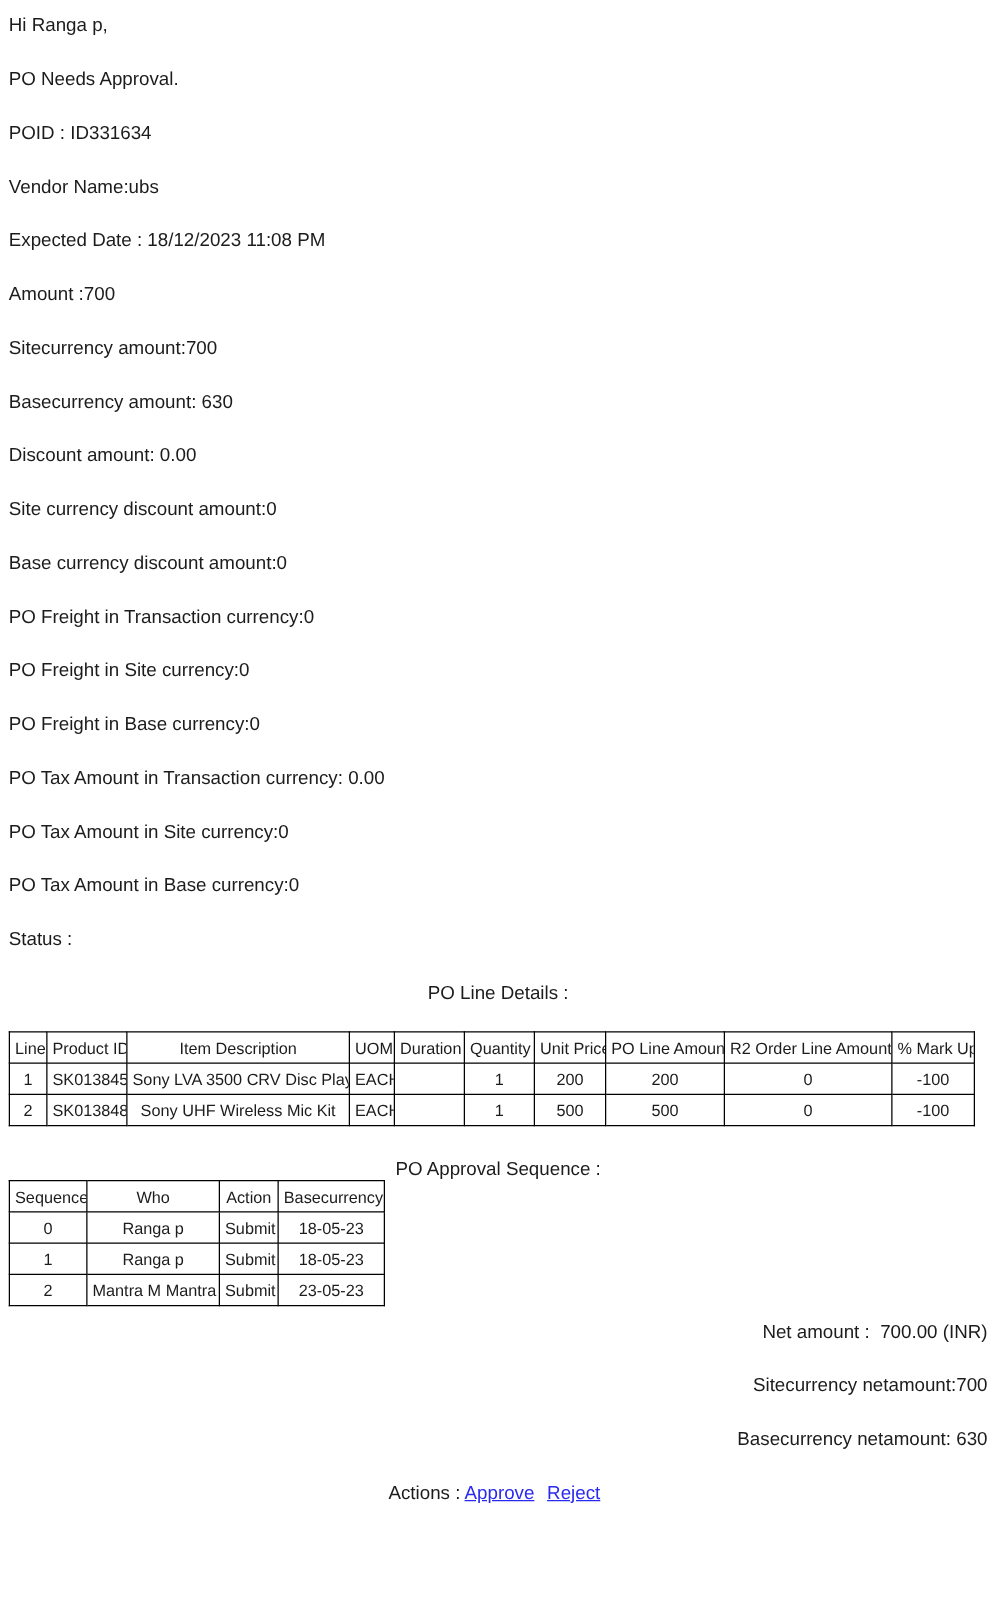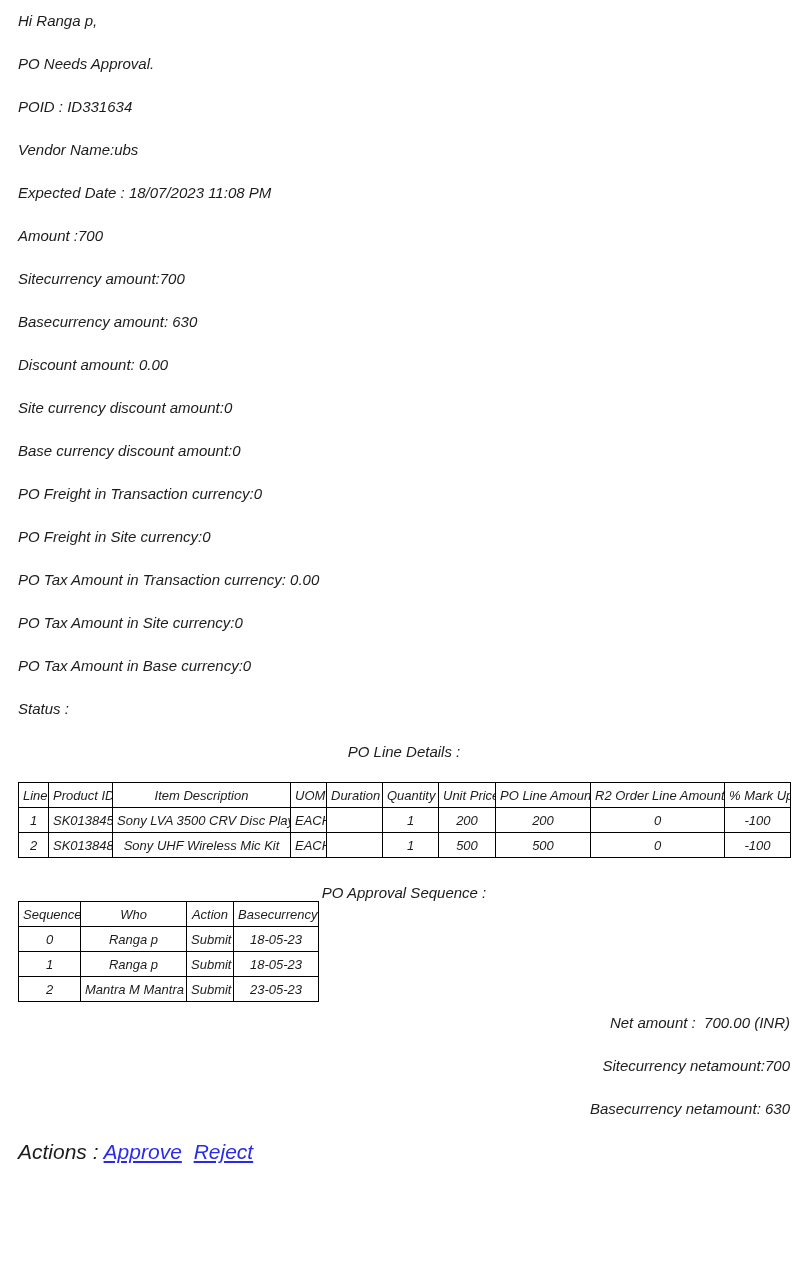--- a/index.html
+++ b/index.html
@@ -8,22 +8,21 @@
     background: #ffffff;
   }
   body {
     width: 800px;
     min-height: 1280px;
     font-family: "Liberation Sans", sans-serif;
     color: #1c1c1c;
     box-sizing: border-box;
   }
   .email-body {
-    padding: 12px 10px 0 18px;
-    font-style: italic;
+    padding: 12px 10px 0 7px;
   }
   p.line {
     margin: 0 0 26px 0;
     font-size: 15px;
     line-height: 17px;
     white-space: pre-wrap;
   }
   p.section-title {
     margin: 0;
     font-size: 15px;
@@ -45,49 +44,51 @@
     white-space: nowrap;
     overflow: hidden;
     vertical-align: middle;
   }
   #po-line-table { margin-top: 22px; width: 772px; }
   #approval-title { margin-top: 26px; }
   #approval-table { width: 300px; }
   #totals-block { margin-top: 12px; text-align: right; }
   .actions-line {
     margin: 0;
-    font-size: 21px;
+    font-size: 15px;
     line-height: 17px;
+    text-align: center;
   }
   .actions-line a {
     color: #2929f0;
     text-decoration: underline;
     margin-right: 6px;
     cursor: pointer;
   }
 </style>
 </head>
 <body>
 
 <div class="email-body">
 
   <p class="line">Hi Ranga p,</p>
   <p class="line">PO Needs Approval.</p>
 
   <p class="line">POID : ID331634</p>
   <p class="line">Vendor Name:ubs</p>
-  <p class="line">Expected Date : 18/07/2023 11:08 PM</p>
+  <p class="line">Expected Date : 18/12/2023 11:08 PM</p>
   <p class="line">Amount :700</p>
   <p class="line">Sitecurrency amount:700</p>
   <p class="line">Basecurrency amount: 630</p>
   <p class="line">Discount amount: 0.00</p>
   <p class="line">Site currency discount amount:0</p>
   <p class="line">Base currency discount amount:0</p>
   <p class="line">PO Freight in Transaction currency:0</p>
   <p class="line">PO Freight in Site currency:0</p>
+  <p class="line">PO Freight in Base currency:0</p>
   <p class="line">PO Tax Amount in Transaction currency: 0.00</p>
   <p class="line">PO Tax Amount in Site currency:0</p>
   <p class="line">PO Tax Amount in Base currency:0</p>
   <p class="line">Status :</p>
 
   <p class="section-title">PO Line Details :</p>
 
   <table class="grid" id="po-line-table">
     <colgroup>
       <col style="width:30px">

